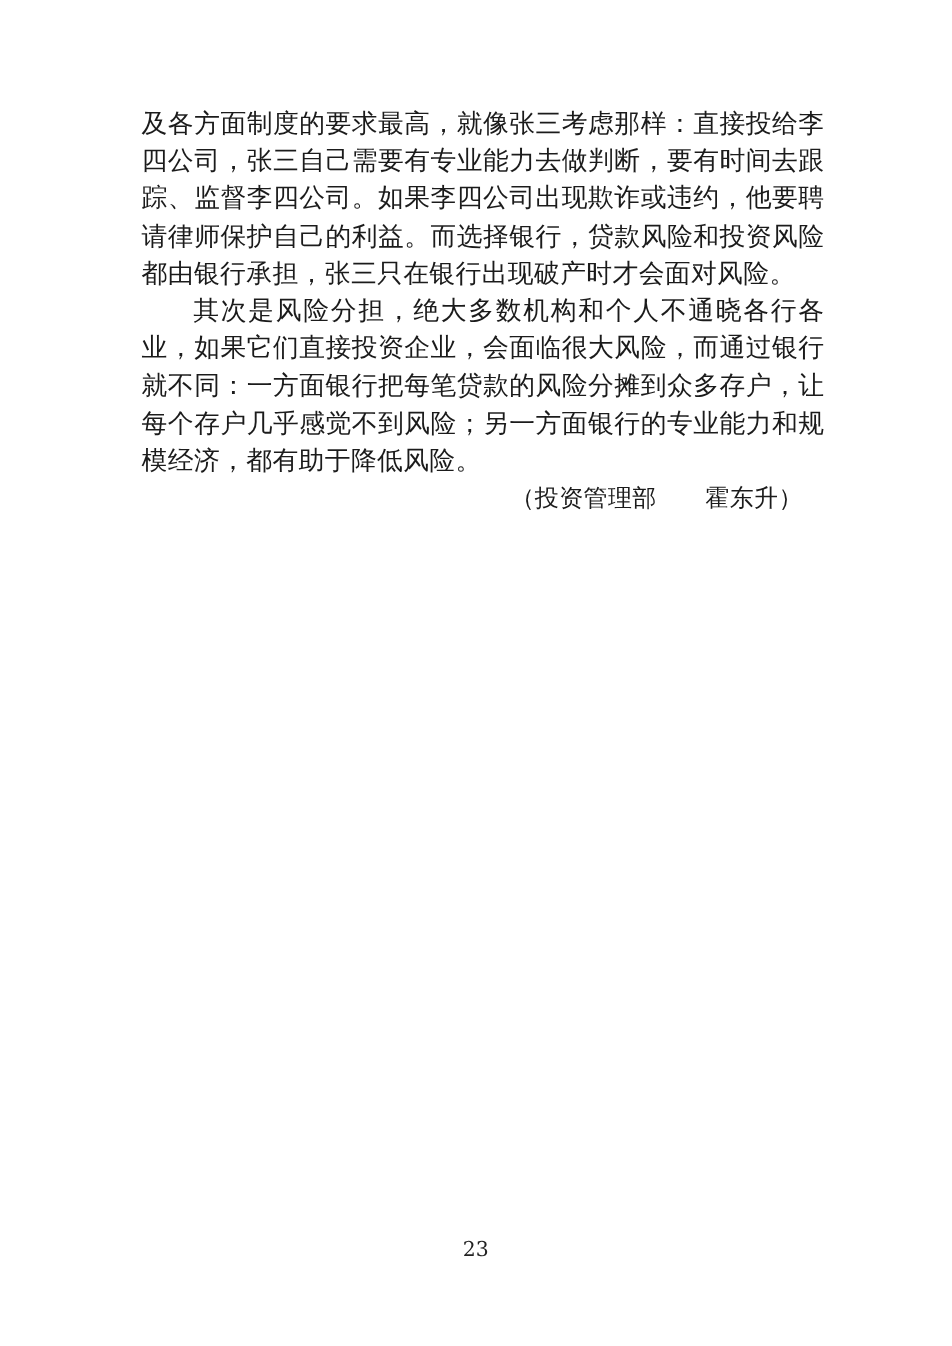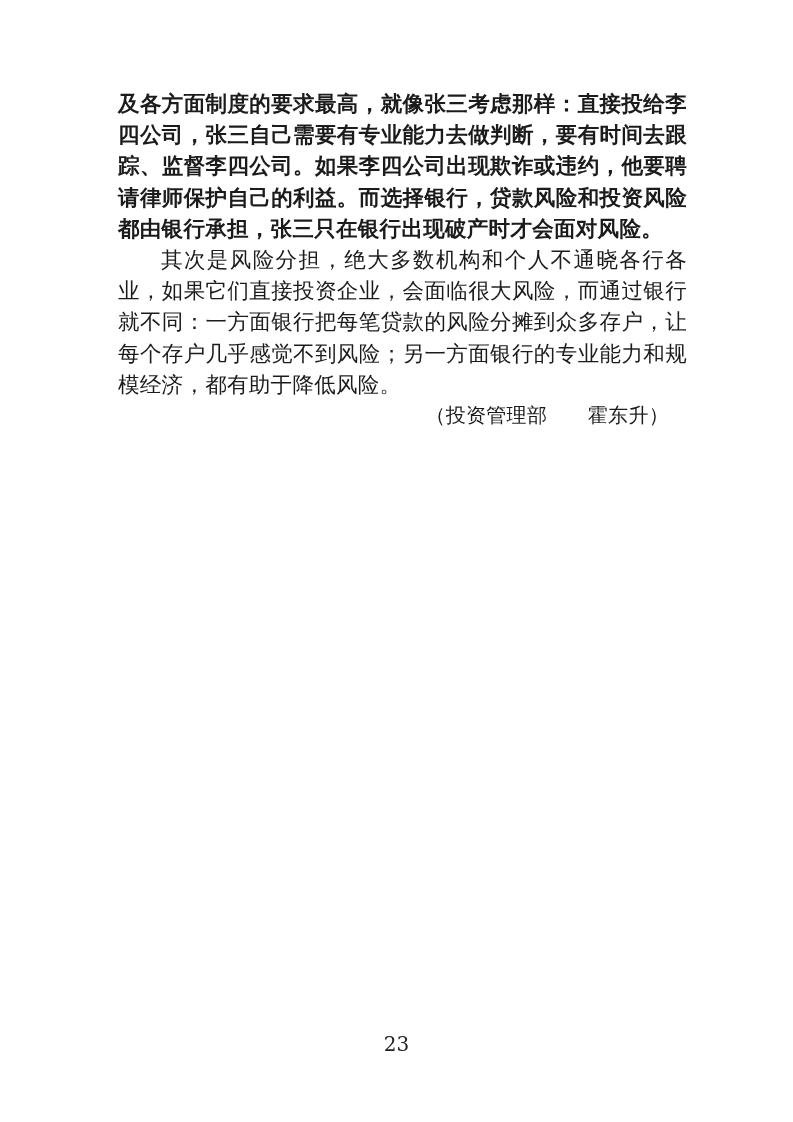--- a/index.html
+++ b/index.html
@@ -26,37 +26,36 @@
     margin: 0;
     font-size: 21.5px;
     line-height: 31.2px;
     text-align: justify;
     text-justify: inter-ideograph;
     text-indent: 2em;
     letter-spacing: 0.3px;
   }
   .para.continuation {
     text-indent: 0;
-    font-weight: bold;
   }
   .byline {
     margin: 0;
     font-size: 20px;
     line-height: 31.2px;
     text-align: right;
     padding-right: 18px;
     letter-spacing: 0.3px;
   }
   .page-number {
     position: absolute;
     left: 0;
     top: 1032px;
     width: 100%;
     text-align: center;
-    font-size: 20px;
+    font-size: 17px;
     color: #222222;
   }
 </style>
 </head>
 <body>
 
 <div class="page">
   <div class="content">
     <p class="para continuation">及各方面制度的要求最高，就像张三考虑那样：直接投给李四公司，张三自己需要有专业能力去做判断，要有时间去跟踪、监督李四公司。如果李四公司出现欺诈或违约，他要聘请律师保护自己的利益。而选择银行，贷款风险和投资风险都由银行承担，张三只在银行出现破产时才会面对风险。</p>
     <p class="para">其次是风险分担，绝大多数机构和个人不通晓各行各业，如果它们直接投资企业，会面临很大风险，而通过银行就不同：一方面银行把每笔贷款的风险分摊到众多存户，让每个存户几乎感觉不到风险；另一方面银行的专业能力和规模经济，都有助于降低风险。</p>

